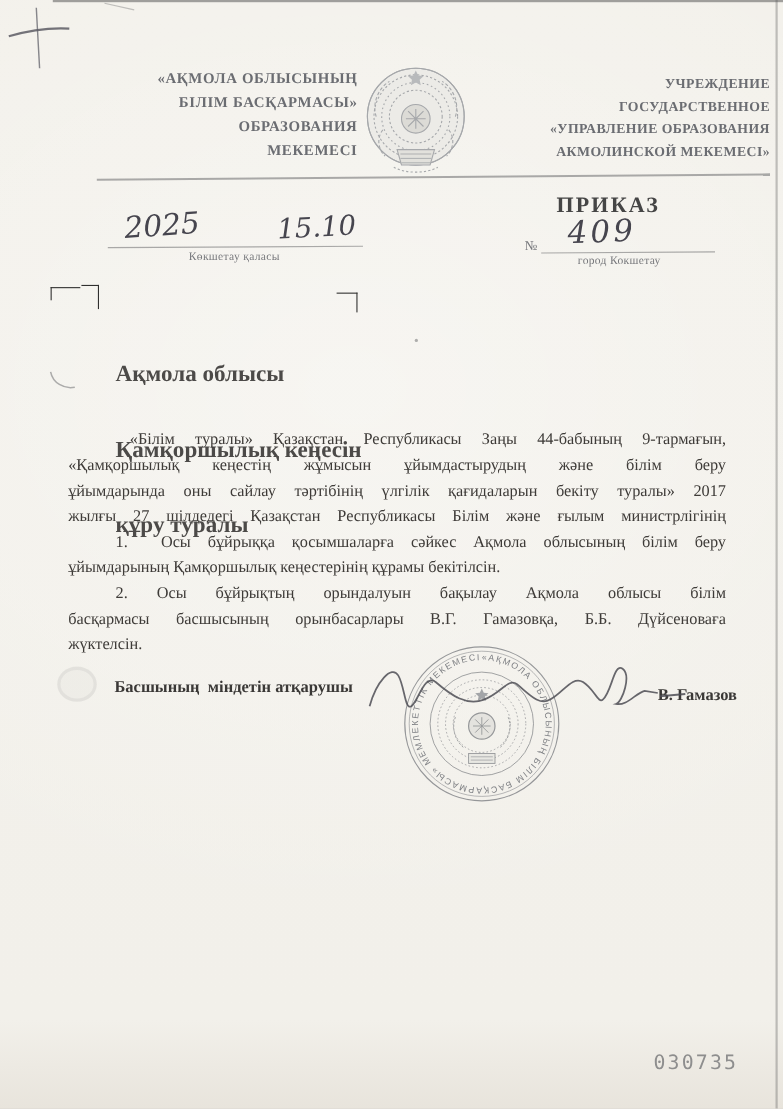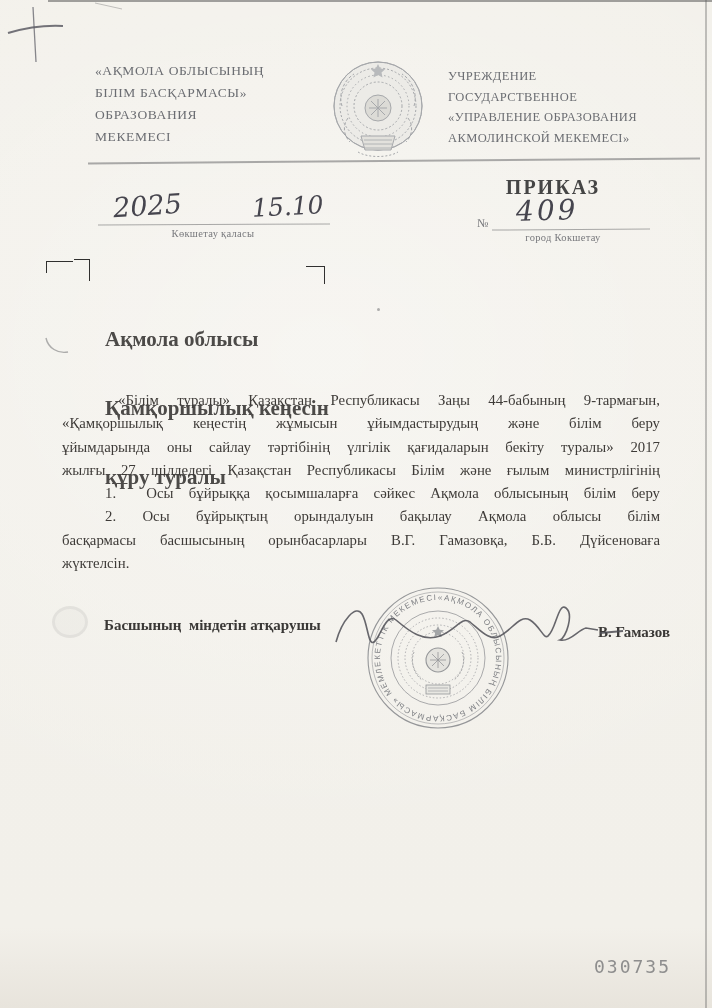--- a/index.html
+++ b/index.html
@@ -4,21 +4,21 @@
 <style>
   html,body{margin:0;padding:0;}
   body{background:#d8d5cf;font-family:"Liberation Serif", serif;}
   #page{
     position:relative;width:712px;height:1008px;margin:0 auto;overflow:hidden;
     background:
       radial-gradient(ellipse 900px 700px at 45% 35%, rgba(255,255,255,.35), rgba(0,0,0,0) 70%),
       linear-gradient(to bottom, #f3f1eb 0%, #f2f0ea 92%, #e8e4dc 100%);
   }
   .abs{position:absolute;}
-  .faded{color:#6b6d72;font-weight:normal;text-align:left;}
+  .faded{color:#6b6d72;font-weight:bold;text-align:right;}
   .kkhead{font-size:13.5px;line-height:22px;letter-spacing:.6px;}
   .ruhead{font-size:12.5px;line-height:20.5px;letter-spacing:.4px;}
   .ordertitle{font-size:20px;font-weight:bold;letter-spacing:2px;color:#454545;text-align:center;}
   .hand{font-family:"DejaVu Serif",serif;font-style:italic;color:#46454e;}
   .smallcap{font-size:10.5px;color:#77787c;text-align:center;letter-spacing:.3px;}
   .rule{background:#8f8f8f;height:1.6px;opacity:.75;}
   .subject{font-size:21px;font-weight:bold;color:#4c4a48;line-height:23px;white-space:pre;}
   .bodyblock{width:598px;font-size:14.8px;color:#3e3b38;line-height:23.3px;}
   .j{text-align:justify;text-align-last:justify;}
   .l{text-align:left;}
@@ -103,20 +103,21 @@
     <div>Қамқоршылық кеңесін</div>
     <div>құру туралы</div>
   </div>
 
   <div class="abs bodyblock" style="left:62px;top:389px;">
     <div class="j ind1">«Білім туралы» Қазақстан Республикасы Заңы 44-бабының 9-тармағын,</div>
     <div class="j">«Қамқоршылық кеңестің жұмысын ұйымдастырудың және білім беру</div>
     <div class="j">ұйымдарында оны сайлау тәртібінің үлгілік қағидаларын бекіту туралы» 2017</div>
     <div class="j">жылғы 27 шілдедегі Қазақстан Республикасы Білім және ғылым министрлігінің</div>
     <div class="j ind2">1.  Осы бұйрыққа қосымшаларға сәйкес Ақмола облысының білім беру</div>
+    <div class="l">ұйымдарының Қамқоршылық кеңестерінің құрамы бекітілсін.</div>
     <div class="j ind2">2. Осы бұйрықтың орындалуын бақылау Ақмола облысы білім</div>
     <div class="j">басқармасы басшысының орынбасарлары В.Г. Гамазовқа, Б.Б. Дүйсеноваға</div>
     <div class="l">жүктелсін.</div>
   </div>
 
   <div class="abs" style="left:52px;top:606px;width:30px;height:26px;border:3px solid rgba(90,90,90,.08);border-radius:50%;background:rgba(120,120,120,.04);"></div>
 
   <div class="abs sig" style="left:104px;top:617px;">Басшының  міндетін атқарушы</div>
   <div class="abs sig" style="left:598px;top:624px;text-align:right;">В. Гамазов</div>
 

